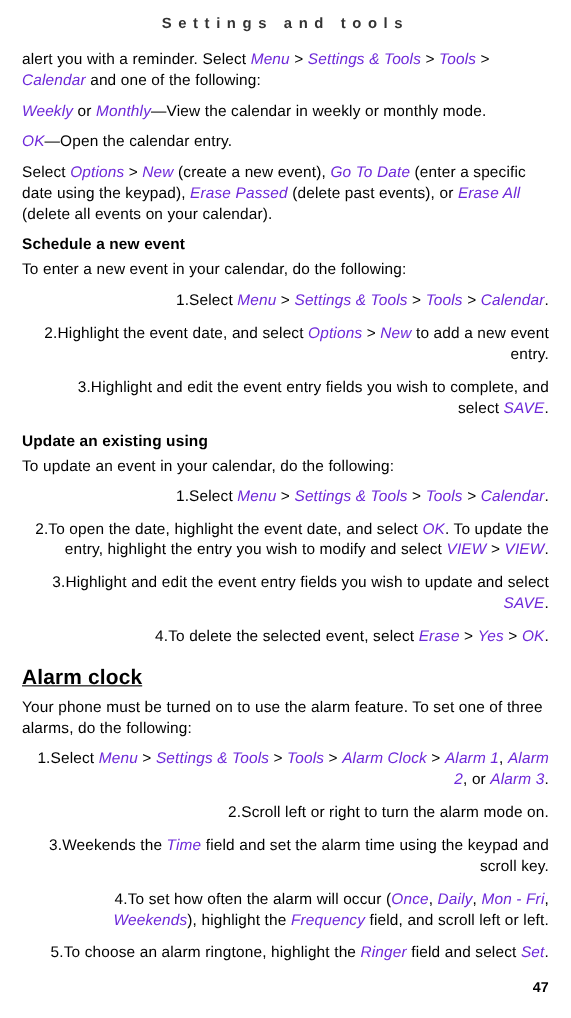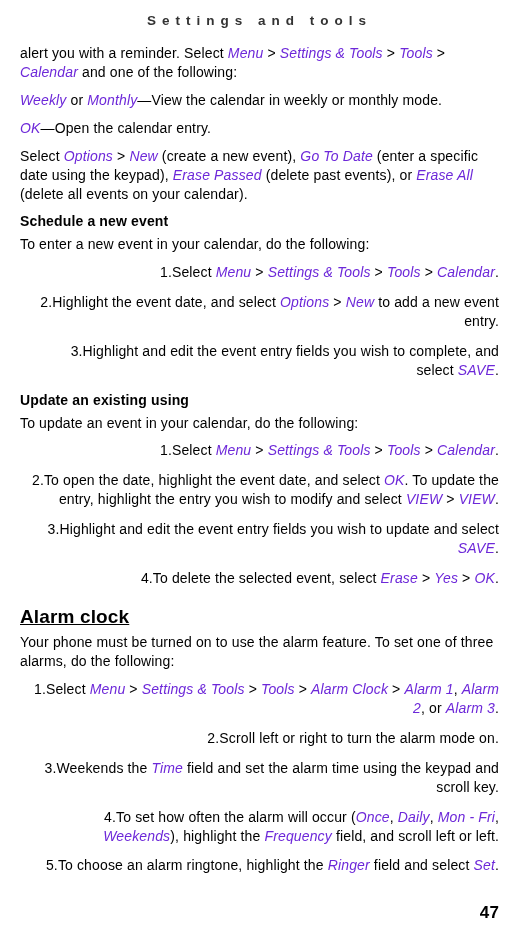--- a/index.html
+++ b/index.html
@@ -46,24 +46,24 @@
     text-indent: -26px;
     margin-bottom: 11px;
   }
   .ol li .num {
     display: inline-block;
     width: 22px;
     text-indent: 0;
   }
   .page-num {
     position: absolute;
-    bottom: 0;
+    bottom: 18px;
     right: 20px;
     font-weight: 700;
-    font-size: 17px;
+    font-size: 13px;
     margin-top: 36px;
   }
 </style>
 </head>
 <body>
 
 <div class="running-head">Settings and tools</div>
 
 <p class="para">
   <span>alert you with a reminder. Select </span><span class="ui">Menu</span><span> &gt; </span><span class="ui">Settings &amp; Tools</span><span> &gt; </span><span class="ui">Tools</span><span> &gt; </span><span class="ui">Calendar</span><span> and one of the following:</span>

